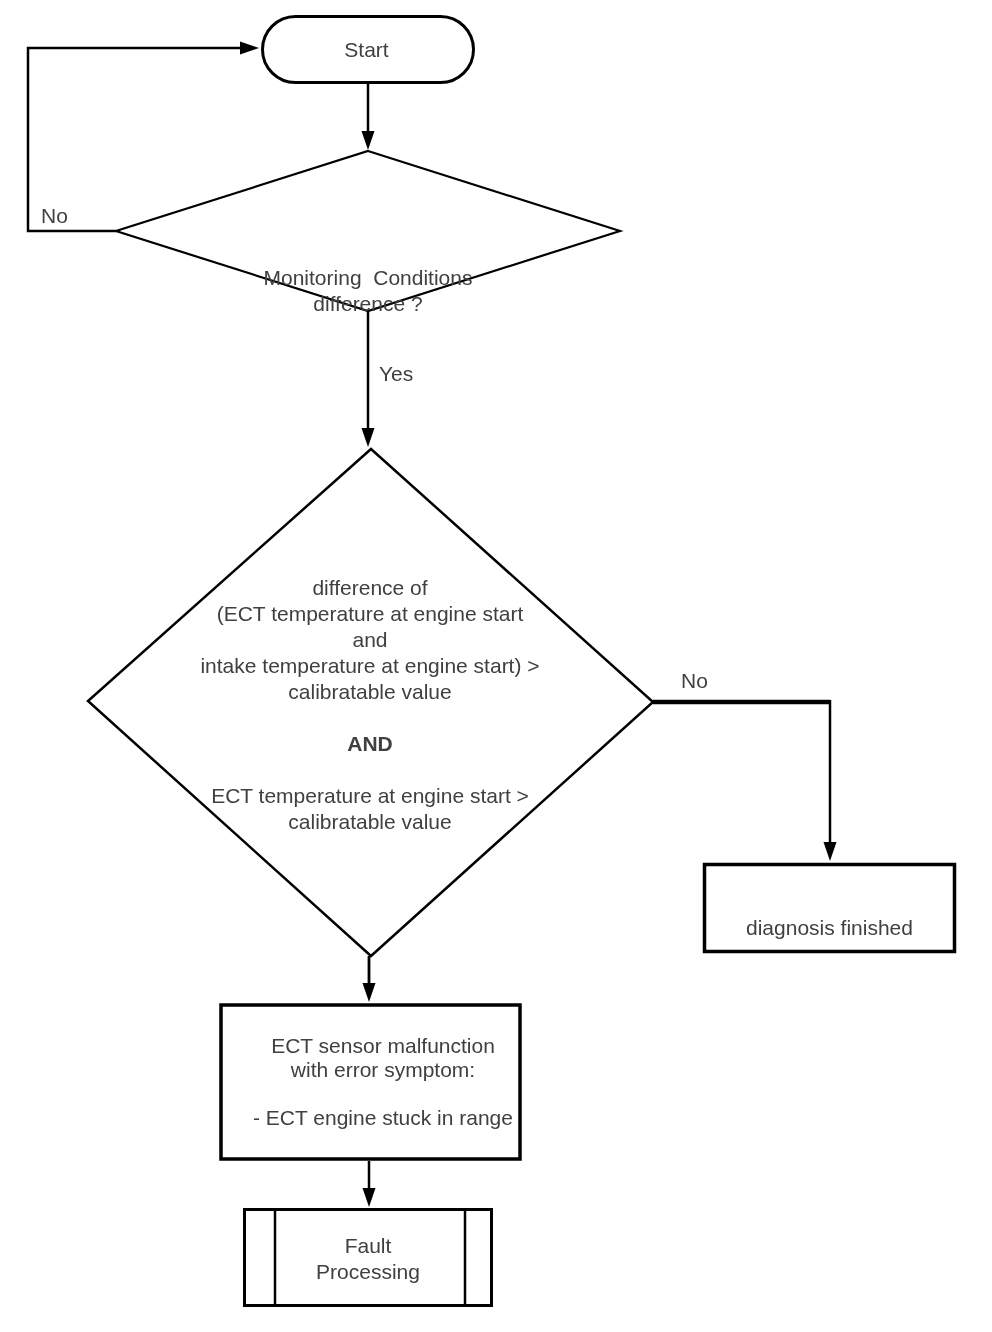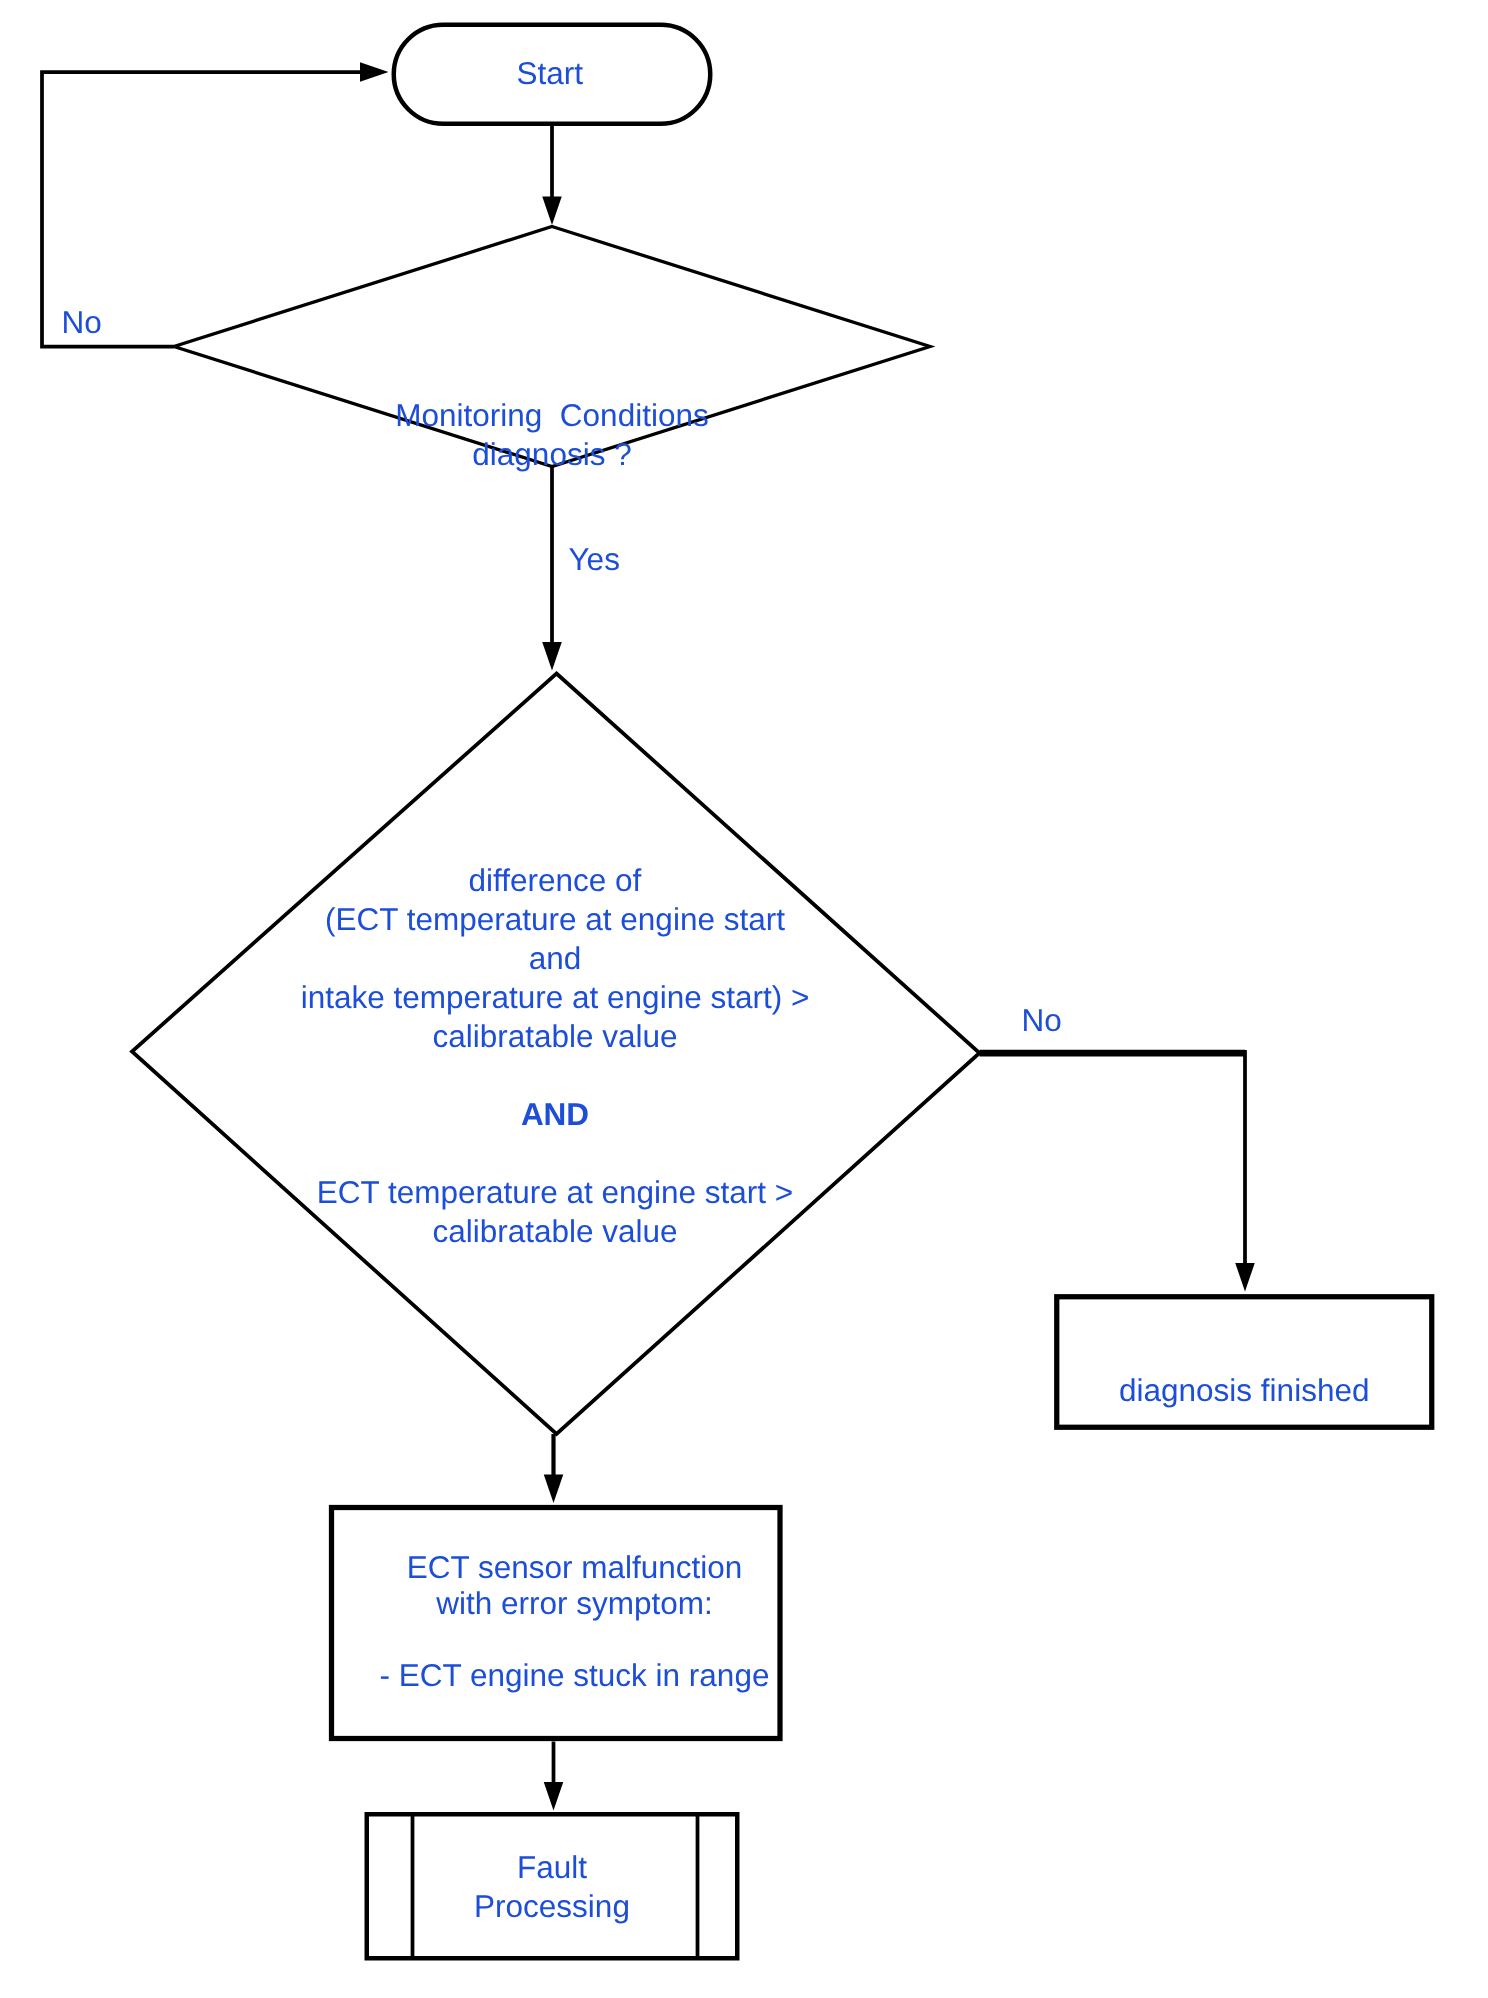--- a/index.html
+++ b/index.html
@@ -1,18 +1,18 @@
 <!DOCTYPE html>
 <html><head>
 <meta charset="utf-8">
 <style>
   html,body { margin:0; padding:0; background:#ffffff; }
   .stage {
     position:relative; width:992px; height:1332px; background:#ffffff;
-    font-family:"Liberation Sans", sans-serif; font-size:21px; color:#1d4ed8;
+    font-family:"Liberation Sans", sans-serif; font-size:21px; color:#404040;
     overflow:hidden;
   }
   .stage svg { position:absolute; left:0; top:0; }
   .abs { position:absolute; }
   .flexc { display:flex; align-items:center; justify-content:center; }
   .tblock { text-align:center; }
   .line { height:26px; line-height:26px; white-space:pre; }
   .line24 { height:24px; line-height:24px; white-space:pre;padding-left:24px; }
   .bold { font-weight:bold; }
   .edge-label { line-height:26px; white-space:pre; }
@@ -63,21 +63,21 @@
   </svg>
 
   <div class="abs flexc" style="left:260px; top:17px; width:213px; height:66px;">
     <span>Start</span>
   </div>
 
   <div class="abs edge-label" style="left:41px; top:203px;">No</div>
 
   <div class="abs tblock" style="left:168px; top:218px; width:400px;margin-top:47px;">
     <div class="line">Monitoring  Conditions</div>
-    <div class="line">diagnosis ?</div>
+    <div class="line">difference ?</div>
   </div>
 
   <div class="abs edge-label" style="left:379px; top:361px;">Yes</div>
 
   <div class="abs tblock" style="left:170px; top:575px; width:400px;">
     <div class="line">difference of</div>
     <div class="line">(ECT temperature at engine start</div>
     <div class="line">and</div>
     <div class="line">intake temperature at engine start) &gt;</div>
     <div class="line">calibratable value</div>

